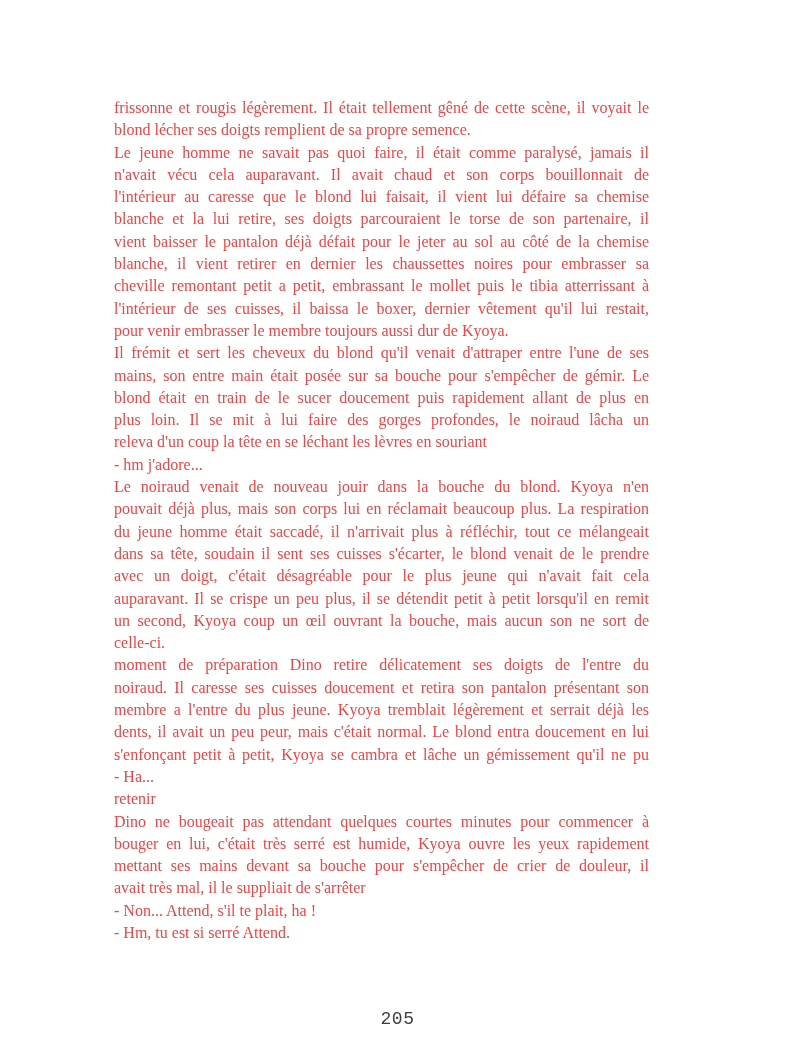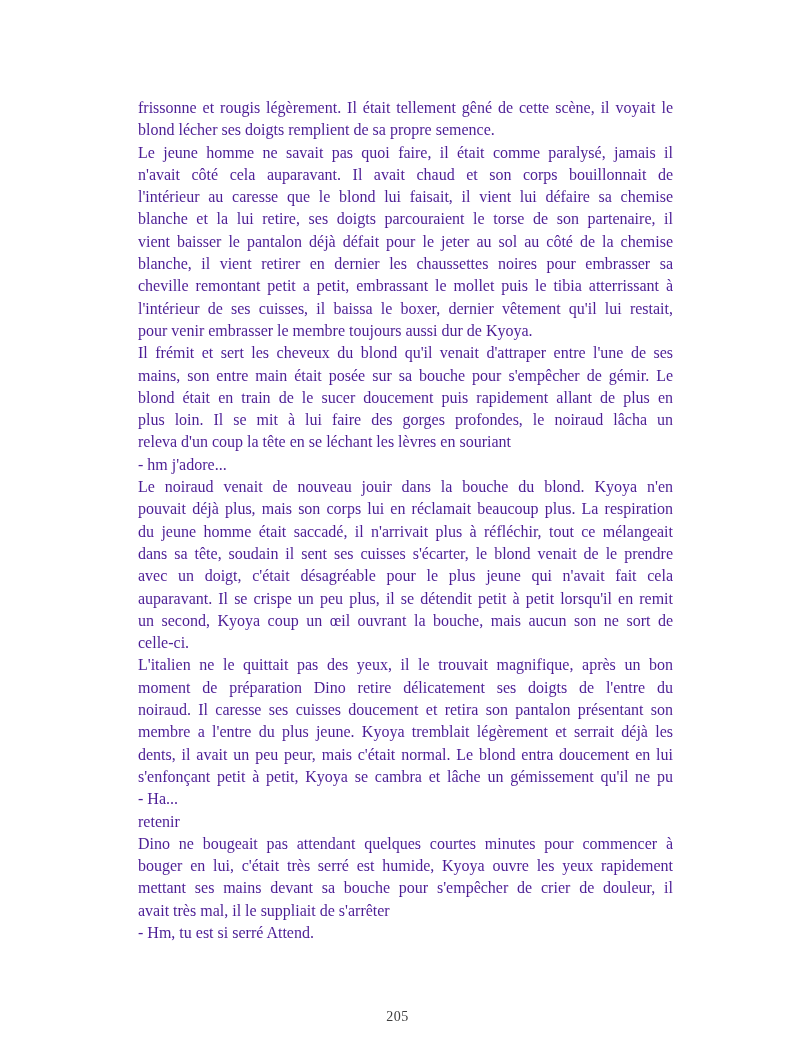--- a/index.html
+++ b/index.html
@@ -14,58 +14,59 @@
     font-family: "Liberation Serif", "DejaVu Serif", serif;
     overflow: hidden;
   }
   .page {
     position: absolute;
     inset: 0;
     background: #ffffff;
   }
   .text-block {
     position: absolute;
-    left: 138px;
+    left: 114px;
     top: 97px;
     width: 535px;
-    color: #4c1d95;
+    color: #ef4444;
     font-size: 16px;
   }
   .line {
     line-height: 22.3px;
     white-space: normal;
     text-align: justify;
     text-align-last: justify;
     -moz-text-align-last: justify;
   }
   .line.para-end {
     text-align-last: left;
     font-family: Liberation Serif, serif;
     -moz-text-align-last: left;
   }
   .page-number {
     position: absolute;
     left: 0;
     right: 0;
     top: 1009px;
     text-align: center;
-    font-size: 14px;
+    font-size: 18px;
     color: #3d3d3d;
     letter-spacing: 0.5px;
+    font-family: Liberation Mono, monospace;
   }
 </style>
 </head>
 <body>
 
 <div class="page">
   <div class="text-block">
       <div class="line">frissonne et rougis légèrement. Il était tellement gêné de cette scène, il voyait le</div>
       <div class="line para-end">blond lécher ses doigts remplient de sa propre semence.</div>
       <div class="line">Le jeune homme ne savait pas quoi faire, il était comme paralysé, jamais il</div>
-      <div class="line">n'avait côté cela auparavant. Il avait chaud et son corps bouillonnait de</div>
+      <div class="line">n'avait vécu cela auparavant. Il avait chaud et son corps bouillonnait de</div>
       <div class="line">l'intérieur au caresse que le blond lui faisait, il vient lui défaire sa chemise</div>
       <div class="line">blanche et la lui retire, ses doigts parcouraient le torse de son partenaire, il</div>
       <div class="line">vient baisser le pantalon déjà défait pour le jeter au sol au côté de la chemise</div>
       <div class="line">blanche, il vient retirer en dernier les chaussettes noires pour embrasser sa</div>
       <div class="line">cheville remontant petit a petit, embrassant le mollet puis le tibia atterrissant à</div>
       <div class="line">l'intérieur de ses cuisses, il baissa le boxer, dernier vêtement qu'il lui restait,</div>
       <div class="line para-end">pour venir embrasser le membre toujours aussi dur de Kyoya.</div>
       <div class="line">Il frémit et sert les cheveux du blond qu'il venait d'attraper entre l'une de ses</div>
       <div class="line">mains, son entre main était posée sur sa bouche pour s'empêcher de gémir. Le</div>
       <div class="line">blond était en train de le sucer doucement puis rapidement allant de plus en</div>
@@ -73,28 +74,28 @@
       <div class="line para-end">releva d'un coup la tête en se léchant les lèvres en souriant</div>
       <div class="line para-end">- hm j'adore...</div>
       <div class="line">Le noiraud venait de nouveau jouir dans la bouche du blond. Kyoya n'en</div>
       <div class="line">pouvait déjà plus, mais son corps lui en réclamait beaucoup plus. La respiration</div>
       <div class="line">du jeune homme était saccadé, il n'arrivait plus à réfléchir, tout ce mélangeait</div>
       <div class="line">dans sa tête, soudain il sent ses cuisses s'écarter, le blond venait de le prendre</div>
       <div class="line">avec un doigt, c'était désagréable pour le plus jeune qui n'avait fait cela</div>
       <div class="line">auparavant. Il se crispe un peu plus, il se détendit petit à petit lorsqu'il en remit</div>
       <div class="line">un second, Kyoya coup un œil ouvrant la bouche, mais aucun son ne sort de</div>
       <div class="line para-end">celle-ci.</div>
-      <div class="line">L'italien ne le quittait pas des yeux, il le trouvait magnifique, après un bon</div>
       <div class="line">moment de préparation Dino retire délicatement ses doigts de l'entre du</div>
       <div class="line">noiraud. Il caresse ses cuisses doucement et retira son pantalon présentant son</div>
       <div class="line">membre a l'entre du plus jeune. Kyoya tremblait légèrement et serrait déjà les</div>
       <div class="line">dents, il avait un peu peur, mais c'était normal. Le blond entra doucement en lui</div>
       <div class="line">s'enfonçant petit à petit, Kyoya se cambra et lâche un gémissement qu'il ne pu</div>
       <div class="line para-end">- Ha...</div>
       <div class="line para-end">retenir</div>
       <div class="line">Dino ne bougeait pas attendant quelques courtes minutes pour commencer à</div>
       <div class="line">bouger en lui, c'était très serré est humide, Kyoya ouvre les yeux rapidement</div>
       <div class="line">mettant ses mains devant sa bouche pour s'empêcher de crier de douleur, il</div>
       <div class="line para-end">avait très mal, il le suppliait de s'arrêter</div>
+      <div class="line para-end">- Non... Attend, s'il te plait, ha !</div>
       <div class="line para-end">- Hm, tu est si serré Attend.</div>
     </div>
   <div class="page-number">205</div>
 </div>
 
 </body></html>

